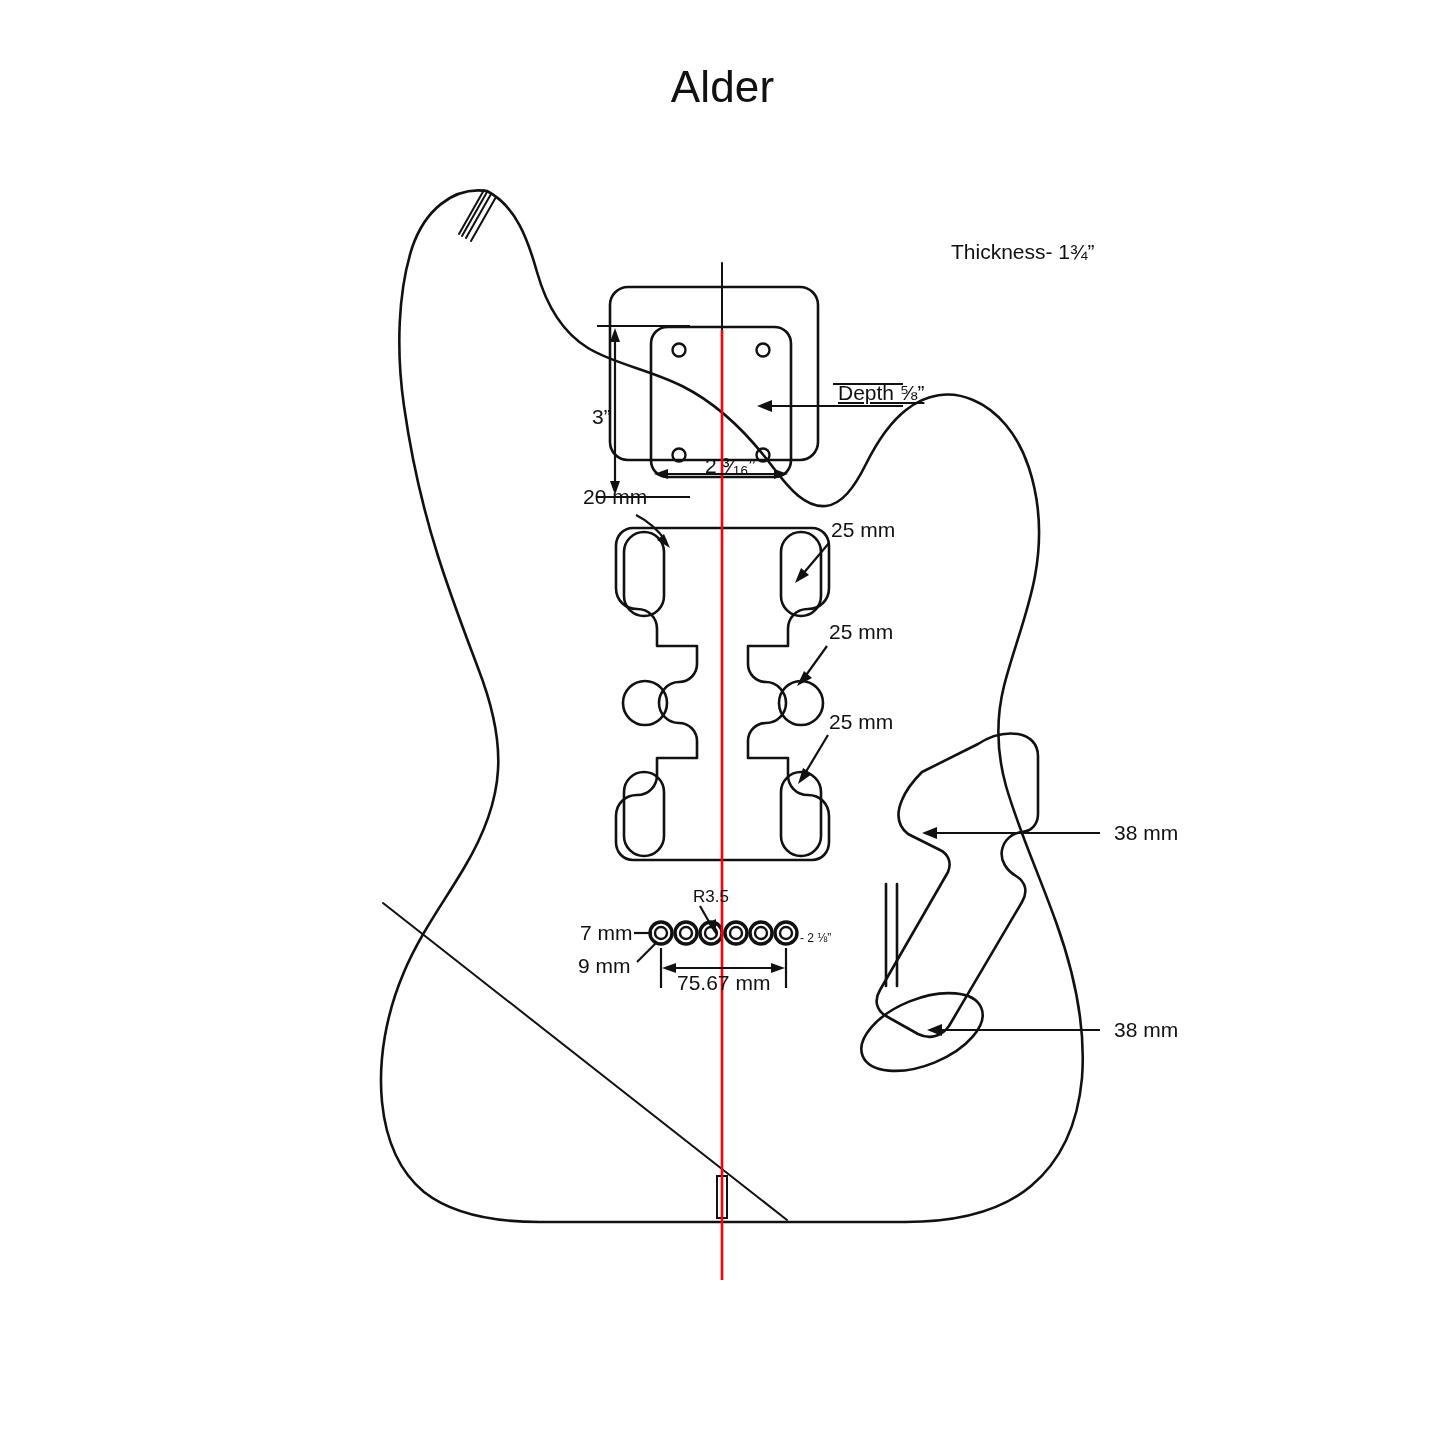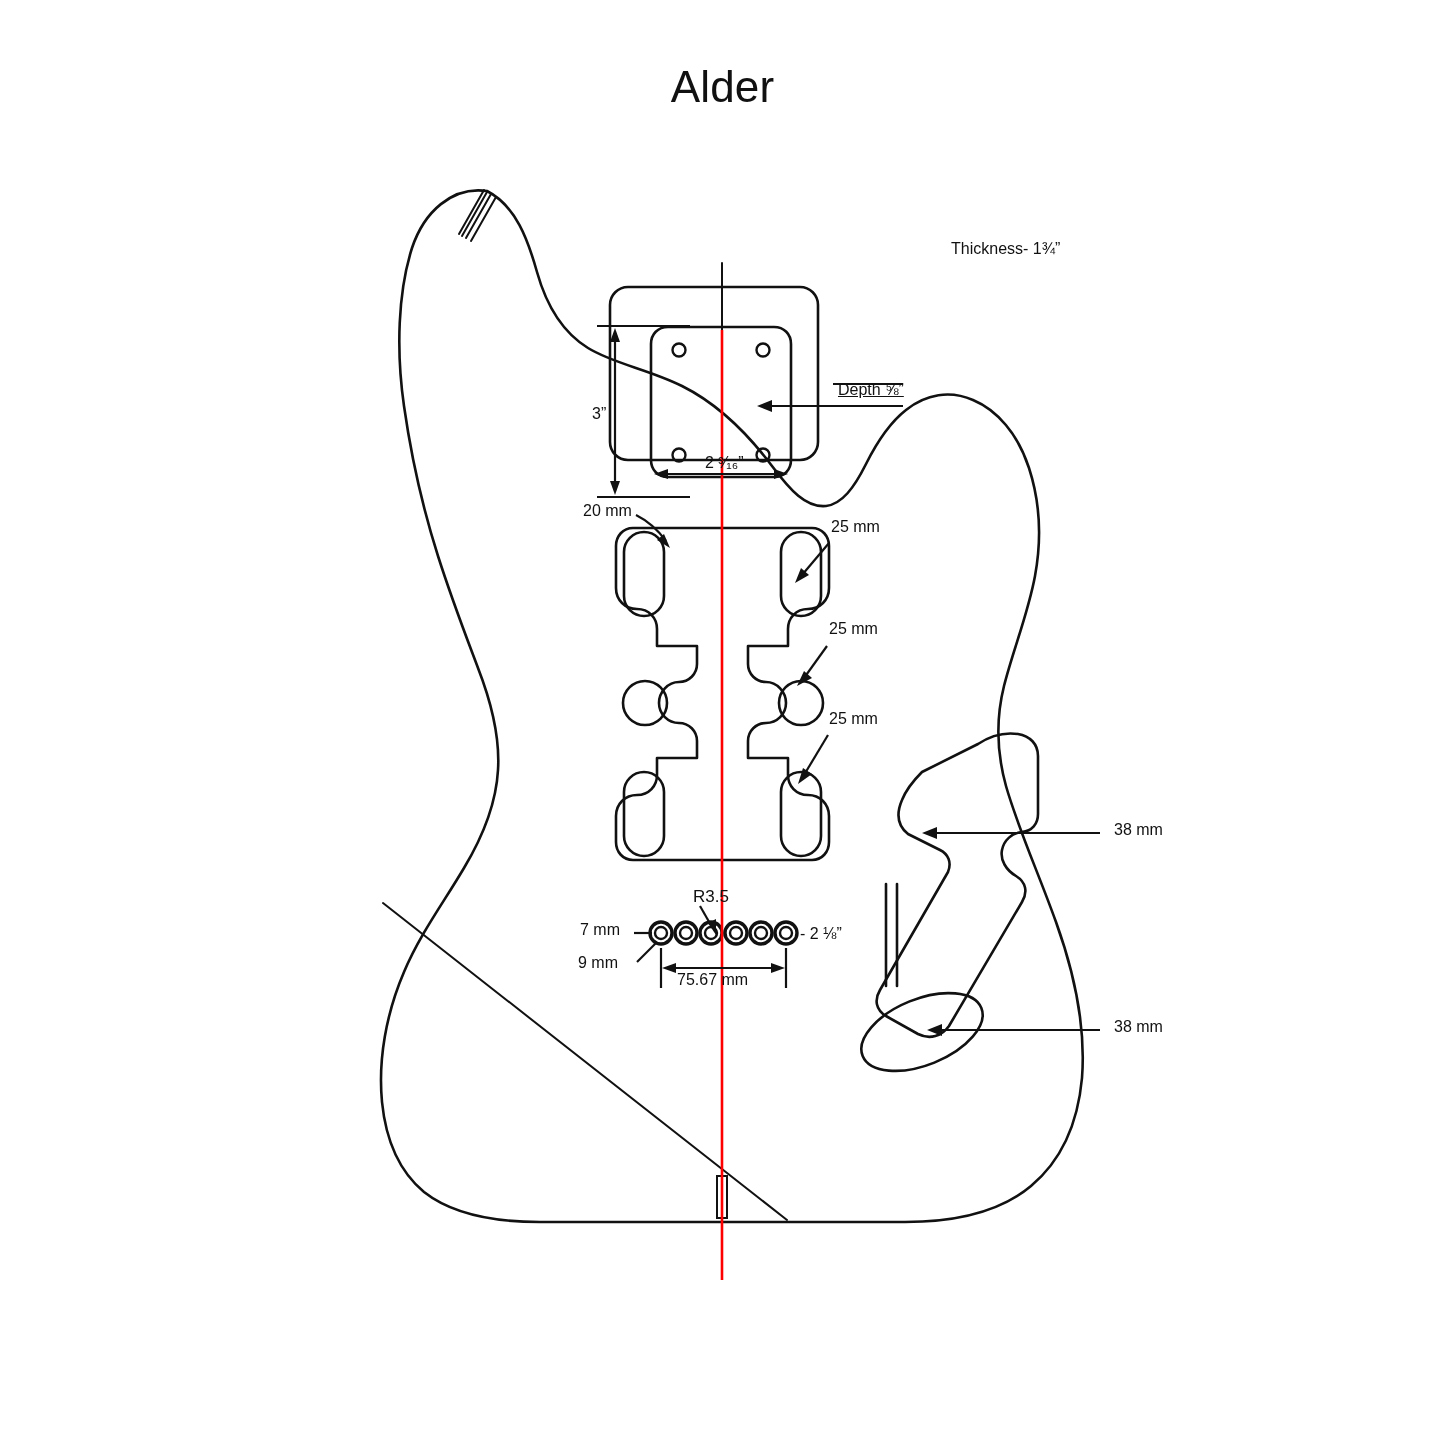--- a/index.html
+++ b/index.html
@@ -45,27 +45,27 @@
   .dimline { fill: none; stroke: #111111; stroke-width: 2.2; stroke-linecap: butt; }
   .leader  { fill: none; stroke: #111111; stroke-width: 2.2; stroke-linecap: butt; }
   .centerline { stroke: #ff0000; stroke-width: 2.6; fill: none; }
   .hole    { fill: none; stroke: #111111; stroke-width: 2.4; }
   .ferrule { fill: none; stroke: #111111; stroke-width: 3.4; }
   .screwhole { fill: none; stroke: #111111; stroke-width: 2.4; }
 
   .lbl {
     position: absolute;
     font-family: "Liberation Sans", sans-serif;
-    font-size: 16px;
+    font-size: 21px;
     color: #111111;
     white-space: nowrap;
     line-height: 1;
   }
   .lbl.small { font-size: 17px; }
-  .lbl.tiny  { font-size: 16px; }
+  .lbl.tiny  { font-size: 12px; margin-top: 6px; }
 </style>
 </head>
 <body>
 
 <div id="drawing-root">
 
   <div id="page-title">Alder</div>
 
   <svg id="blueprint" width="1445" height="1445" viewBox="0 0 1445 1445">
 
@@ -306,21 +306,21 @@
   </svg>
 
   <div class="lbl" style="left:951px; top:241px;">Thickness- 1¾”</div>
 
   <div class="lbl" style="left:592px; top:406px;">3”</div>
 
   <div class="lbl" style="left:705px; top:455px;">2 ³⁄₁₆”</div>
 
   <div class="lbl" style="left:838px; top:382px;text-decoration:underline;">Depth ⅝”</div>
 
-  <div class="lbl" style="left:583px; top:503px;">20 mm</div>
+  <div class="lbl" style="left:583px; top:486px;">20 mm</div>
 
   <div class="lbl" style="left:831px; top:519px;">25 mm</div>
 
   <div class="lbl" style="left:829px; top:621px;">25 mm</div>
 
   <div class="lbl" style="left:829px; top:711px;">25 mm</div>
 
   <div class="lbl" style="left:1114px; top:822px;">38 mm</div>
 
   <div class="lbl" style="left:1114px; top:1019px;">38 mm</div>

